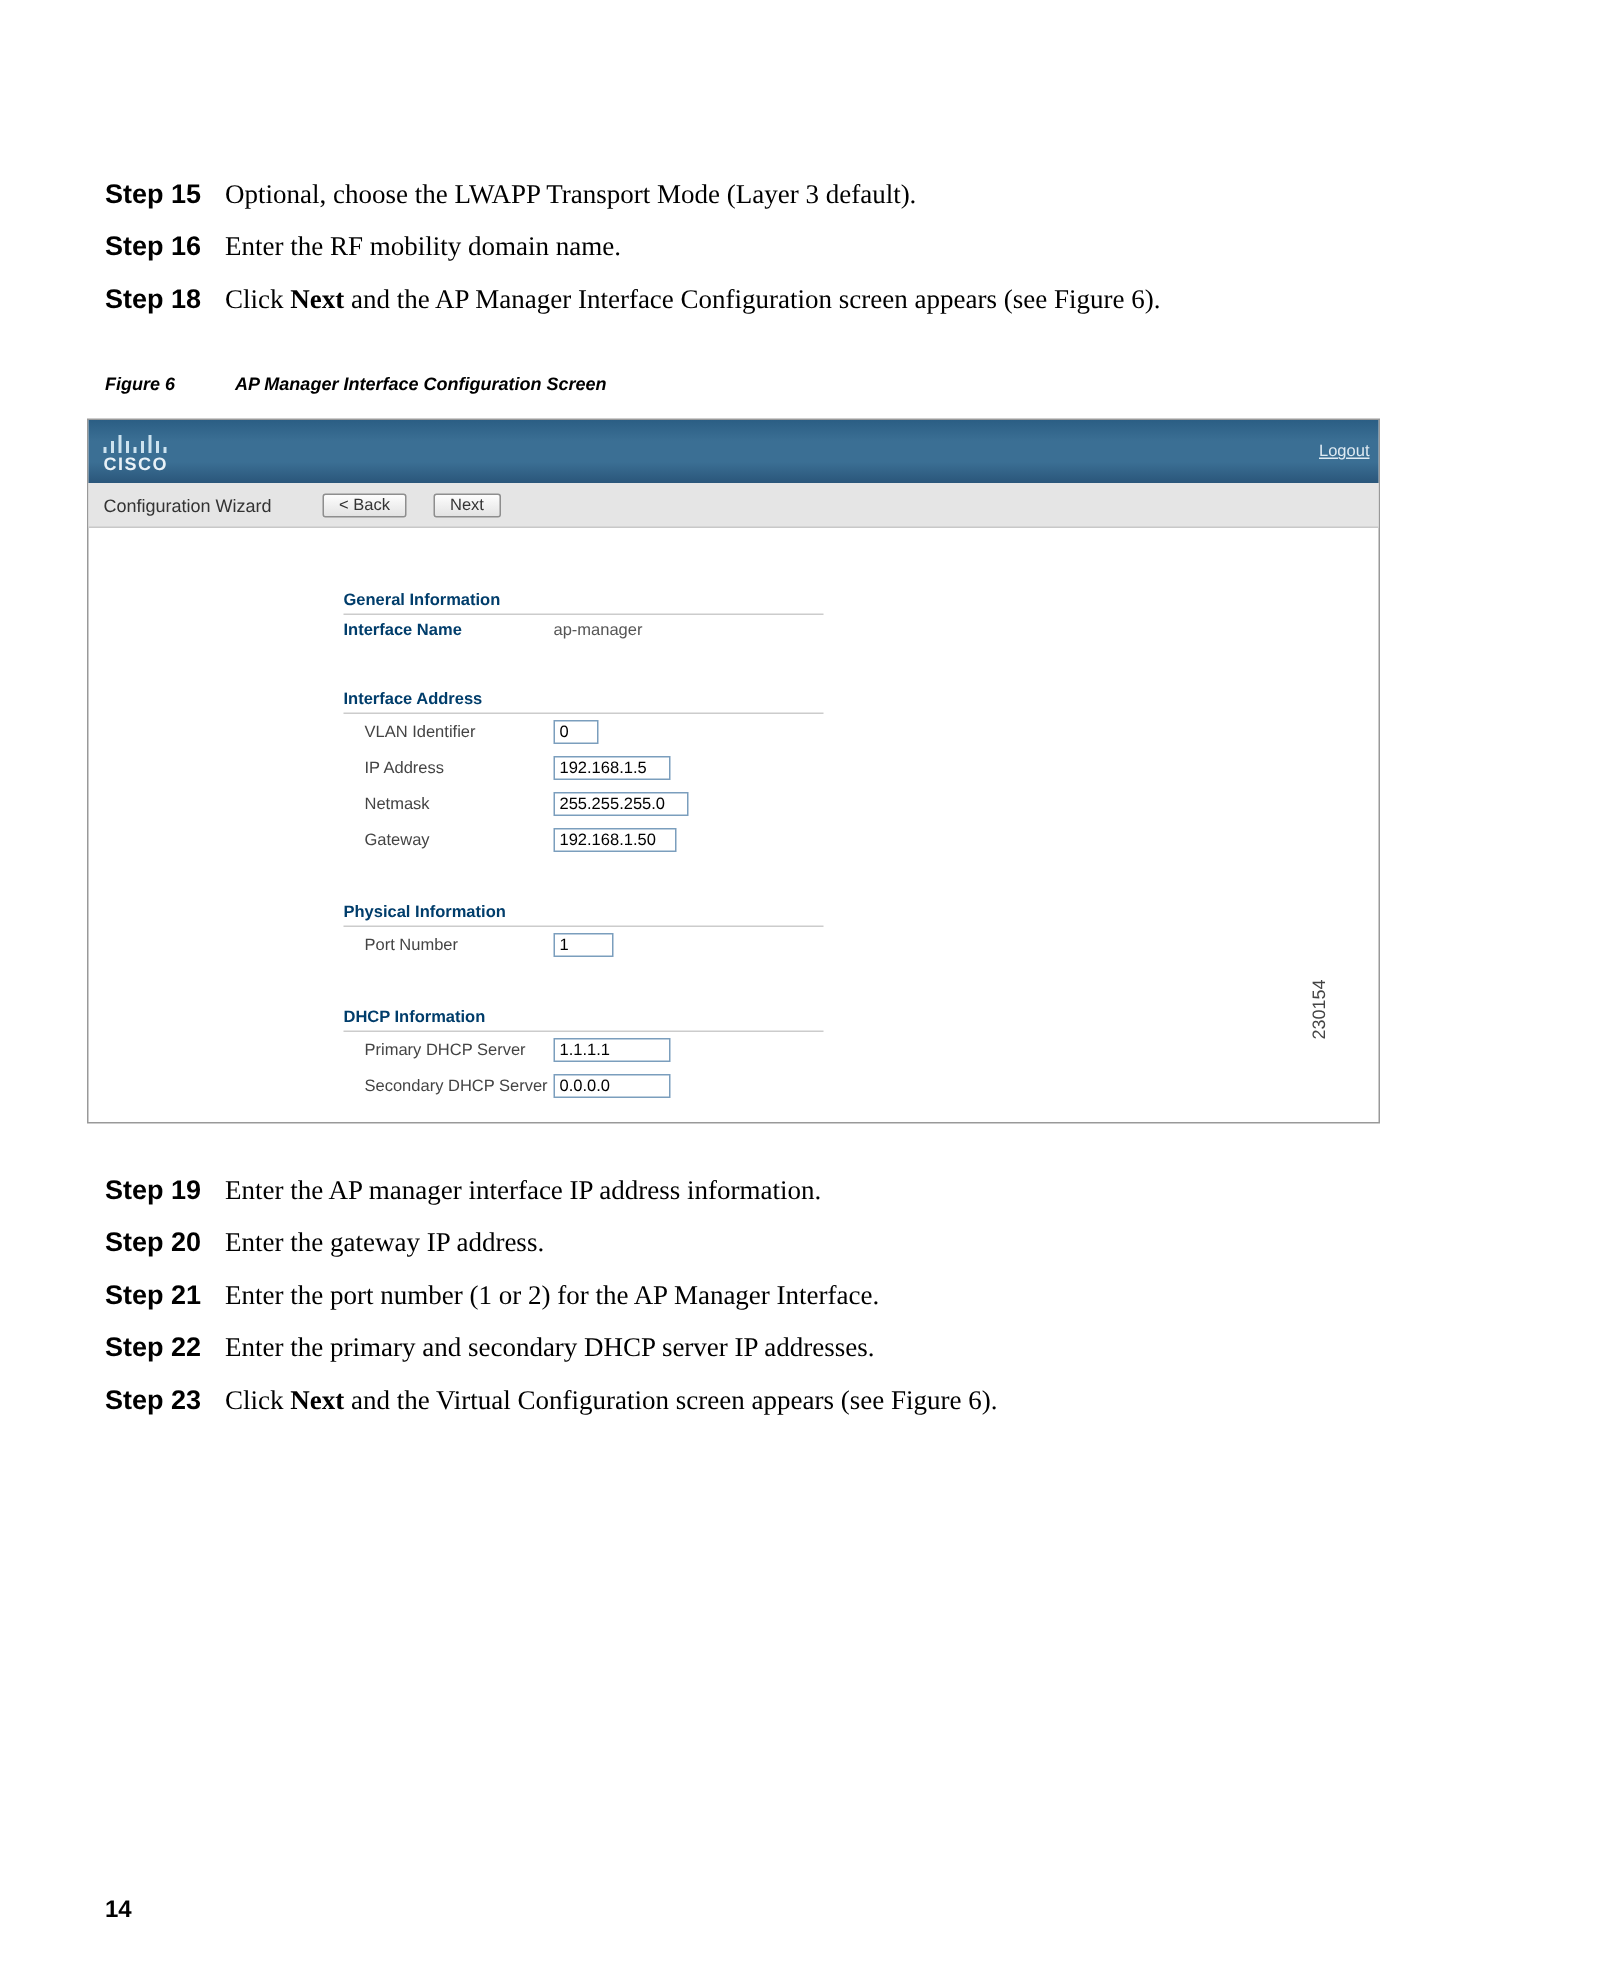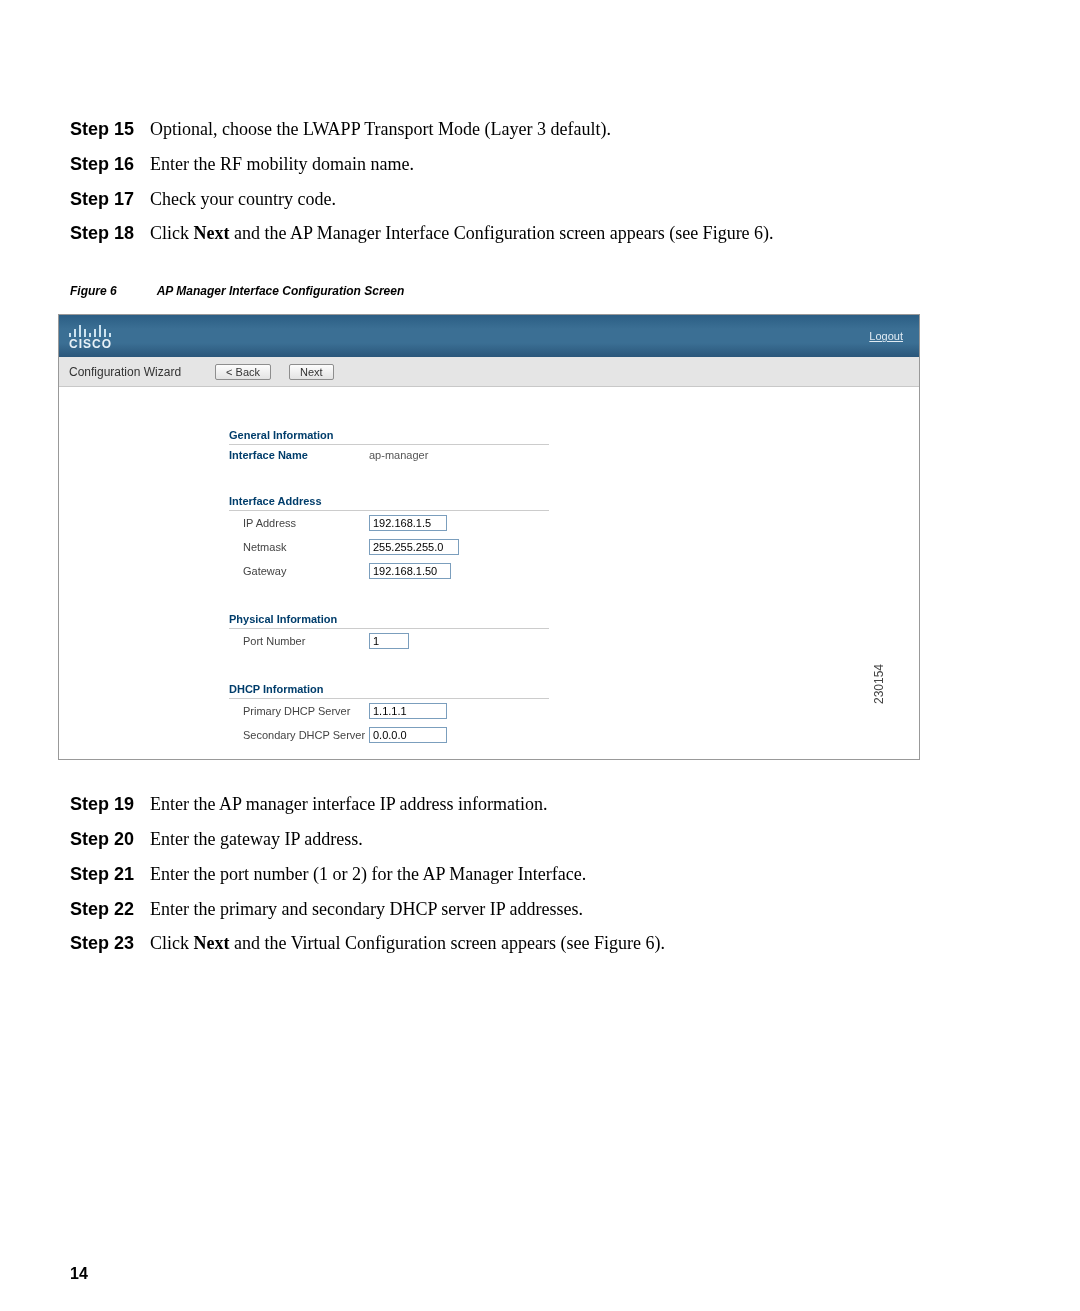--- a/index.html
+++ b/index.html
@@ -54,21 +54,21 @@
     background: #fff;
     font-family: Verdana, Arial, sans-serif;
   }
   .ss-header {
     background: linear-gradient(#2b5e84, #3b6f94, #3b6f94, #2a567a);
     color: #fff;
     height: 42px;
     display: flex;
     align-items: center;
     justify-content: space-between;
-    padding: 0 16px 0 10px;
+    padding: 0 6px 0 10px;
     gap: 16px;
   }
   .cisco-logo {
     display: flex;
     flex-direction: column;
     line-height: 1;
   }
   .cisco-bars {
     display: flex;
     align-items: flex-end;
@@ -192,24 +192,20 @@
 <body>
 
 <div>
   <div class="step-line">
     <div class="step-label">Step 15</div>
     <div class="step-text">Optional, choose the LWAPP Transport Mode (Layer 3 default).</div>
   </div>
   <div class="step-line">
     <div class="step-label">Step 16</div>
     <div class="step-text">Enter the RF mobility domain name.</div>
-  </div>
-  <div class="step-line">
-    <div class="step-label">Step 17</div>
-    <div class="step-text">Check your country code.</div>
   </div>
   <div class="step-line">
     <div class="step-label">Step 18</div>
     <div class="step-text">
       <span>Click </span><b>Next</b><span> and the AP Manager Interface Configuration screen appears (see Figure 6).</span>
     </div>
   </div>
 </div>
 
 <div class="figure-caption">
@@ -246,20 +242,24 @@
     <div class="ss-body">
 
       <div class="ss-section-h">General Information</div>
       <div class="ss-row">
         <div class="ss-row-label bold-blue">Interface Name</div>
         <div class="ss-row-value">ap-manager</div>
       </div>
 
       <div class="ss-section-h">Interface Address</div>
       <div class="ss-row">
+        <div class="ss-row-label indent">VLAN Identifier</div>
+        <input class="ss-input w-tiny" value="0" style="">
+      </div>
+      <div class="ss-row">
         <div class="ss-row-label indent">IP Address</div>
         <input class="ss-input w-long" value="192.168.1.5" style="">
       </div>
       <div class="ss-row">
         <div class="ss-row-label indent">Netmask</div>
         <input class="ss-input w-med2" value="255.255.255.0" style="">
       </div>
       <div class="ss-row">
         <div class="ss-row-label indent">Gateway</div>
         <input class="ss-input w-med" value="192.168.1.50" style="">

